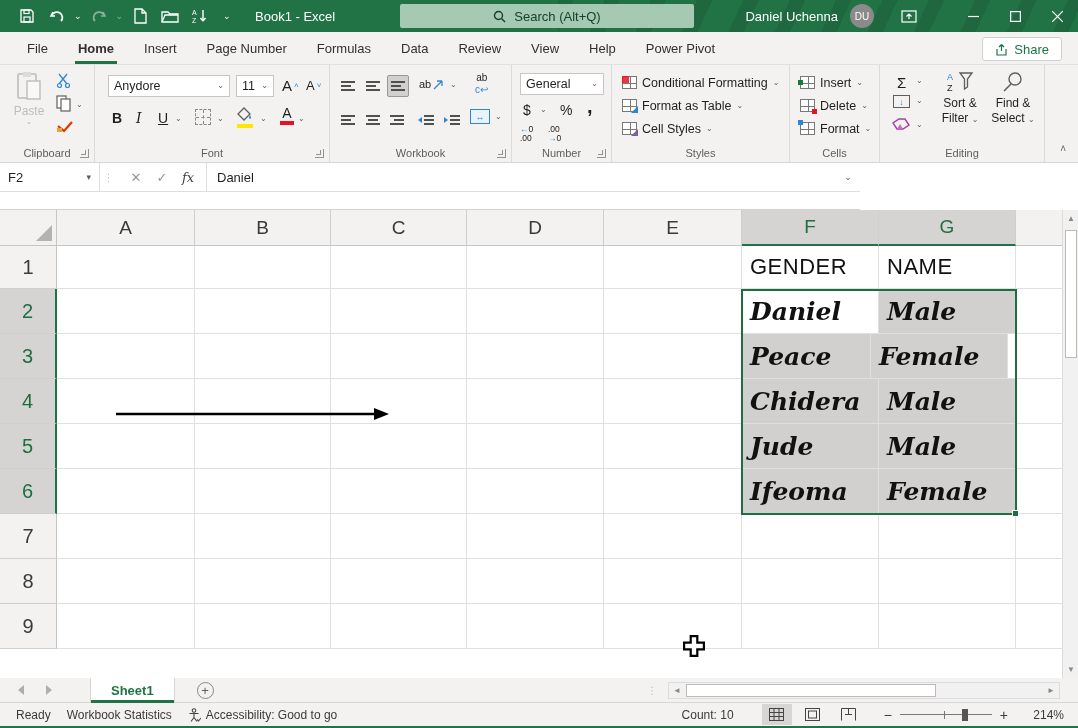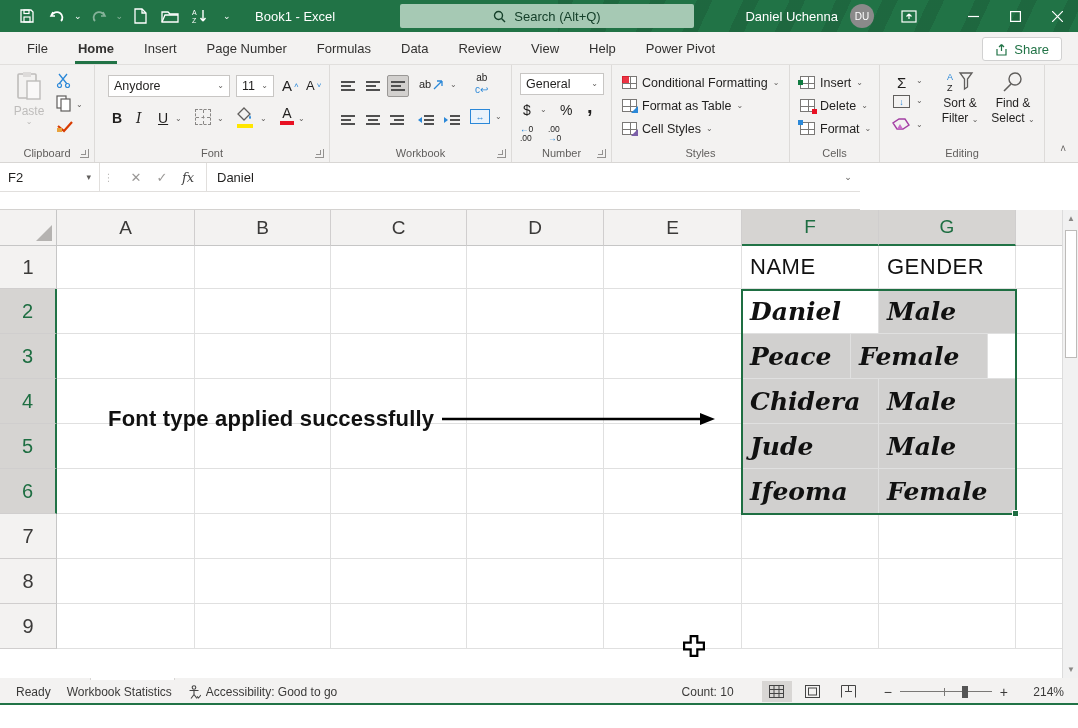--- a/index.html
+++ b/index.html
@@ -108,21 +108,21 @@
      display:flex; align-items:center; font-size:13px; font-weight:700; color:#217346; position:relative; }
   .sheettab::after { content:""; position:absolute; left:0; right:0; bottom:0; height:3px; background:#217346; }
   .addsheet { margin-left:22px; width:17px; height:17px; border:1px solid #8a8886; border-radius:50%; display:flex; align-items:center; justify-content:center; color:#605e5c; font-size:13px; }
   .hs-dots { margin-left:auto; color:#bdbbb9; font-size:10px; letter-spacing:1px; }
   .hscroll { margin-left:10px; margin-right:18px; width:392px; height:17px; background:#f1f1f1; border:1px solid #dcdcdc; display:flex; align-items:center; position:relative; }
   .hs-arrow { width:16px; height:100%; display:flex; align-items:center; justify-content:center; color:#8a8886; font-size:8px; }
   .hthumb { position:absolute; left:17px; top:1px; width:250px; height:13px; background:#fff; border:1px solid #bdbbb9; }
   .hs-right { position:absolute; right:0; top:0; }
 
   
-  .statusbar { position:absolute; left:0; top:680px; width:1078px; height:25px; background:#f3f2f1; border-bottom:2px solid #217346; display:flex; align-items:center; font-size:12px; color:#3b3a39; }
+  .statusbar { position:absolute; left:0; top:703px; width:1078px; height:25px; background:#f3f2f1; border-bottom:2px solid #217346; display:flex; align-items:center; font-size:12px; color:#3b3a39; }
   .sb-item { margin-left:16px; display:flex; align-items:center; gap:5px; }
   .sb-right { margin-left:auto; display:flex; align-items:center; }
   .sb-count { margin-right:28px; }
   .viewbtn { width:30px; height:21px; display:flex; align-items:center; justify-content:center; margin-right:6px; }
   .viewbtn.active { background:#d8d6d4; }
   .zoomctl { display:flex; align-items:center; gap:8px; margin-left:14px; margin-right:12px; }
   .ztrack { position:relative; width:92px; height:12px; }
   .ztrack .line { position:absolute; left:0; right:0; top:5.5px; height:1px; background:#7a7876; }
   .ztrack .tick { position:absolute; left:44px; top:2px; width:1px; height:8px; background:#7a7876; }
   .ztrack .zthumb { position:absolute; left:62px; top:0; width:6px; height:12px; background:#555; }
@@ -504,43 +504,43 @@
           <div class="colhdr sel" style="width: 137px;">G</div>
           <div class="colhdr fill"></div>
         </div>
         <div class="grow" style="height: 43px;">
           <div class="rowhdr">1</div>
           <div class="gcell" style="width: 138px;"></div>
           <div class="gcell" style="width: 136px;"></div>
           <div class="gcell" style="width: 136px;"></div>
           <div class="gcell" style="width: 137px;"></div>
           <div class="gcell" style="width: 138px;"></div>
+          <div class="gcell hdrtxt" style="width: 137px;">GENDER</div>
           <div class="gcell hdrtxt" style="width: 137px;">NAME</div>
-          <div class="gcell hdrtxt" style="width: 137px;">GENDER</div>
           <div class="gcell fillc"></div>
         </div>
         <div class="grow" style="height: 45px;">
           <div class="rowhdr sel">2</div>
           <div class="gcell" style="width: 138px;"></div>
           <div class="gcell" style="width: 136px;"></div>
           <div class="gcell" style="width: 136px;"></div>
           <div class="gcell" style="width: 137px;"></div>
           <div class="gcell" style="width: 138px;"></div>
           <div class="gcell script" style="width: 137px;">Daniel</div>
           <div class="gcell shade script" style="width: 137px;">Male</div>
           <div class="gcell fillc"></div>
         </div>
         <div class="grow" style="height: 45px;">
           <div class="rowhdr sel">3</div>
           <div class="gcell" style="width: 138px;"></div>
           <div class="gcell" style="width: 136px;"></div>
           <div class="gcell" style="width: 136px;"></div>
           <div class="gcell" style="width: 137px;"></div>
           <div class="gcell" style="width: 138px;"></div>
-          <div class="gcell shade script" style="width: 109px;">Peace</div>
+          <div class="gcell shade script" style="width: 129px;">Peace</div>
           <div class="gcell shade script" style="width: 137px;">Female</div>
           <div class="gcell fillc"></div>
         </div>
         <div class="grow" style="height: 45px;">
           <div class="rowhdr sel">4</div>
           <div class="gcell" style="width: 138px;"></div>
           <div class="gcell" style="width: 136px;"></div>
           <div class="gcell" style="width: 136px;"></div>
           <div class="gcell" style="width: 137px;"></div>
           <div class="gcell" style="width: 138px;"></div>
@@ -608,21 +608,20 @@
       <span class="fillhandle"></span>
     </div>
     <div class="vscroll">
       <span class="varrow" style="top:0">▲</span>
       <span class="vthumb"></span>
       <span class="varrow" style="bottom:0">▼</span>
     </div>
   </div>
 
   <div class="annotation">
-    <span class="ann-text">Font type applied successfully</span>
     <svg class="ann-arrow" width="276" height="16" viewBox="0 0 276 16">
       <line x1="2" y1="8" x2="260" y2="8" stroke="#000" stroke-width="2.6"></line>
       <path d="M260 2 L275 8 L260 14 Z" fill="#000"></path>
     </svg>
   </div>
 
   <svg class="cursor" width="22" height="22" viewBox="0 0 20 20">
     <path d="M7 1 H13 V7 H19 V13 H13 V19 H7 V13 H1 V7 H7 Z" fill="#fff" stroke="#000" stroke-width="2"></path>
   </svg>
 

